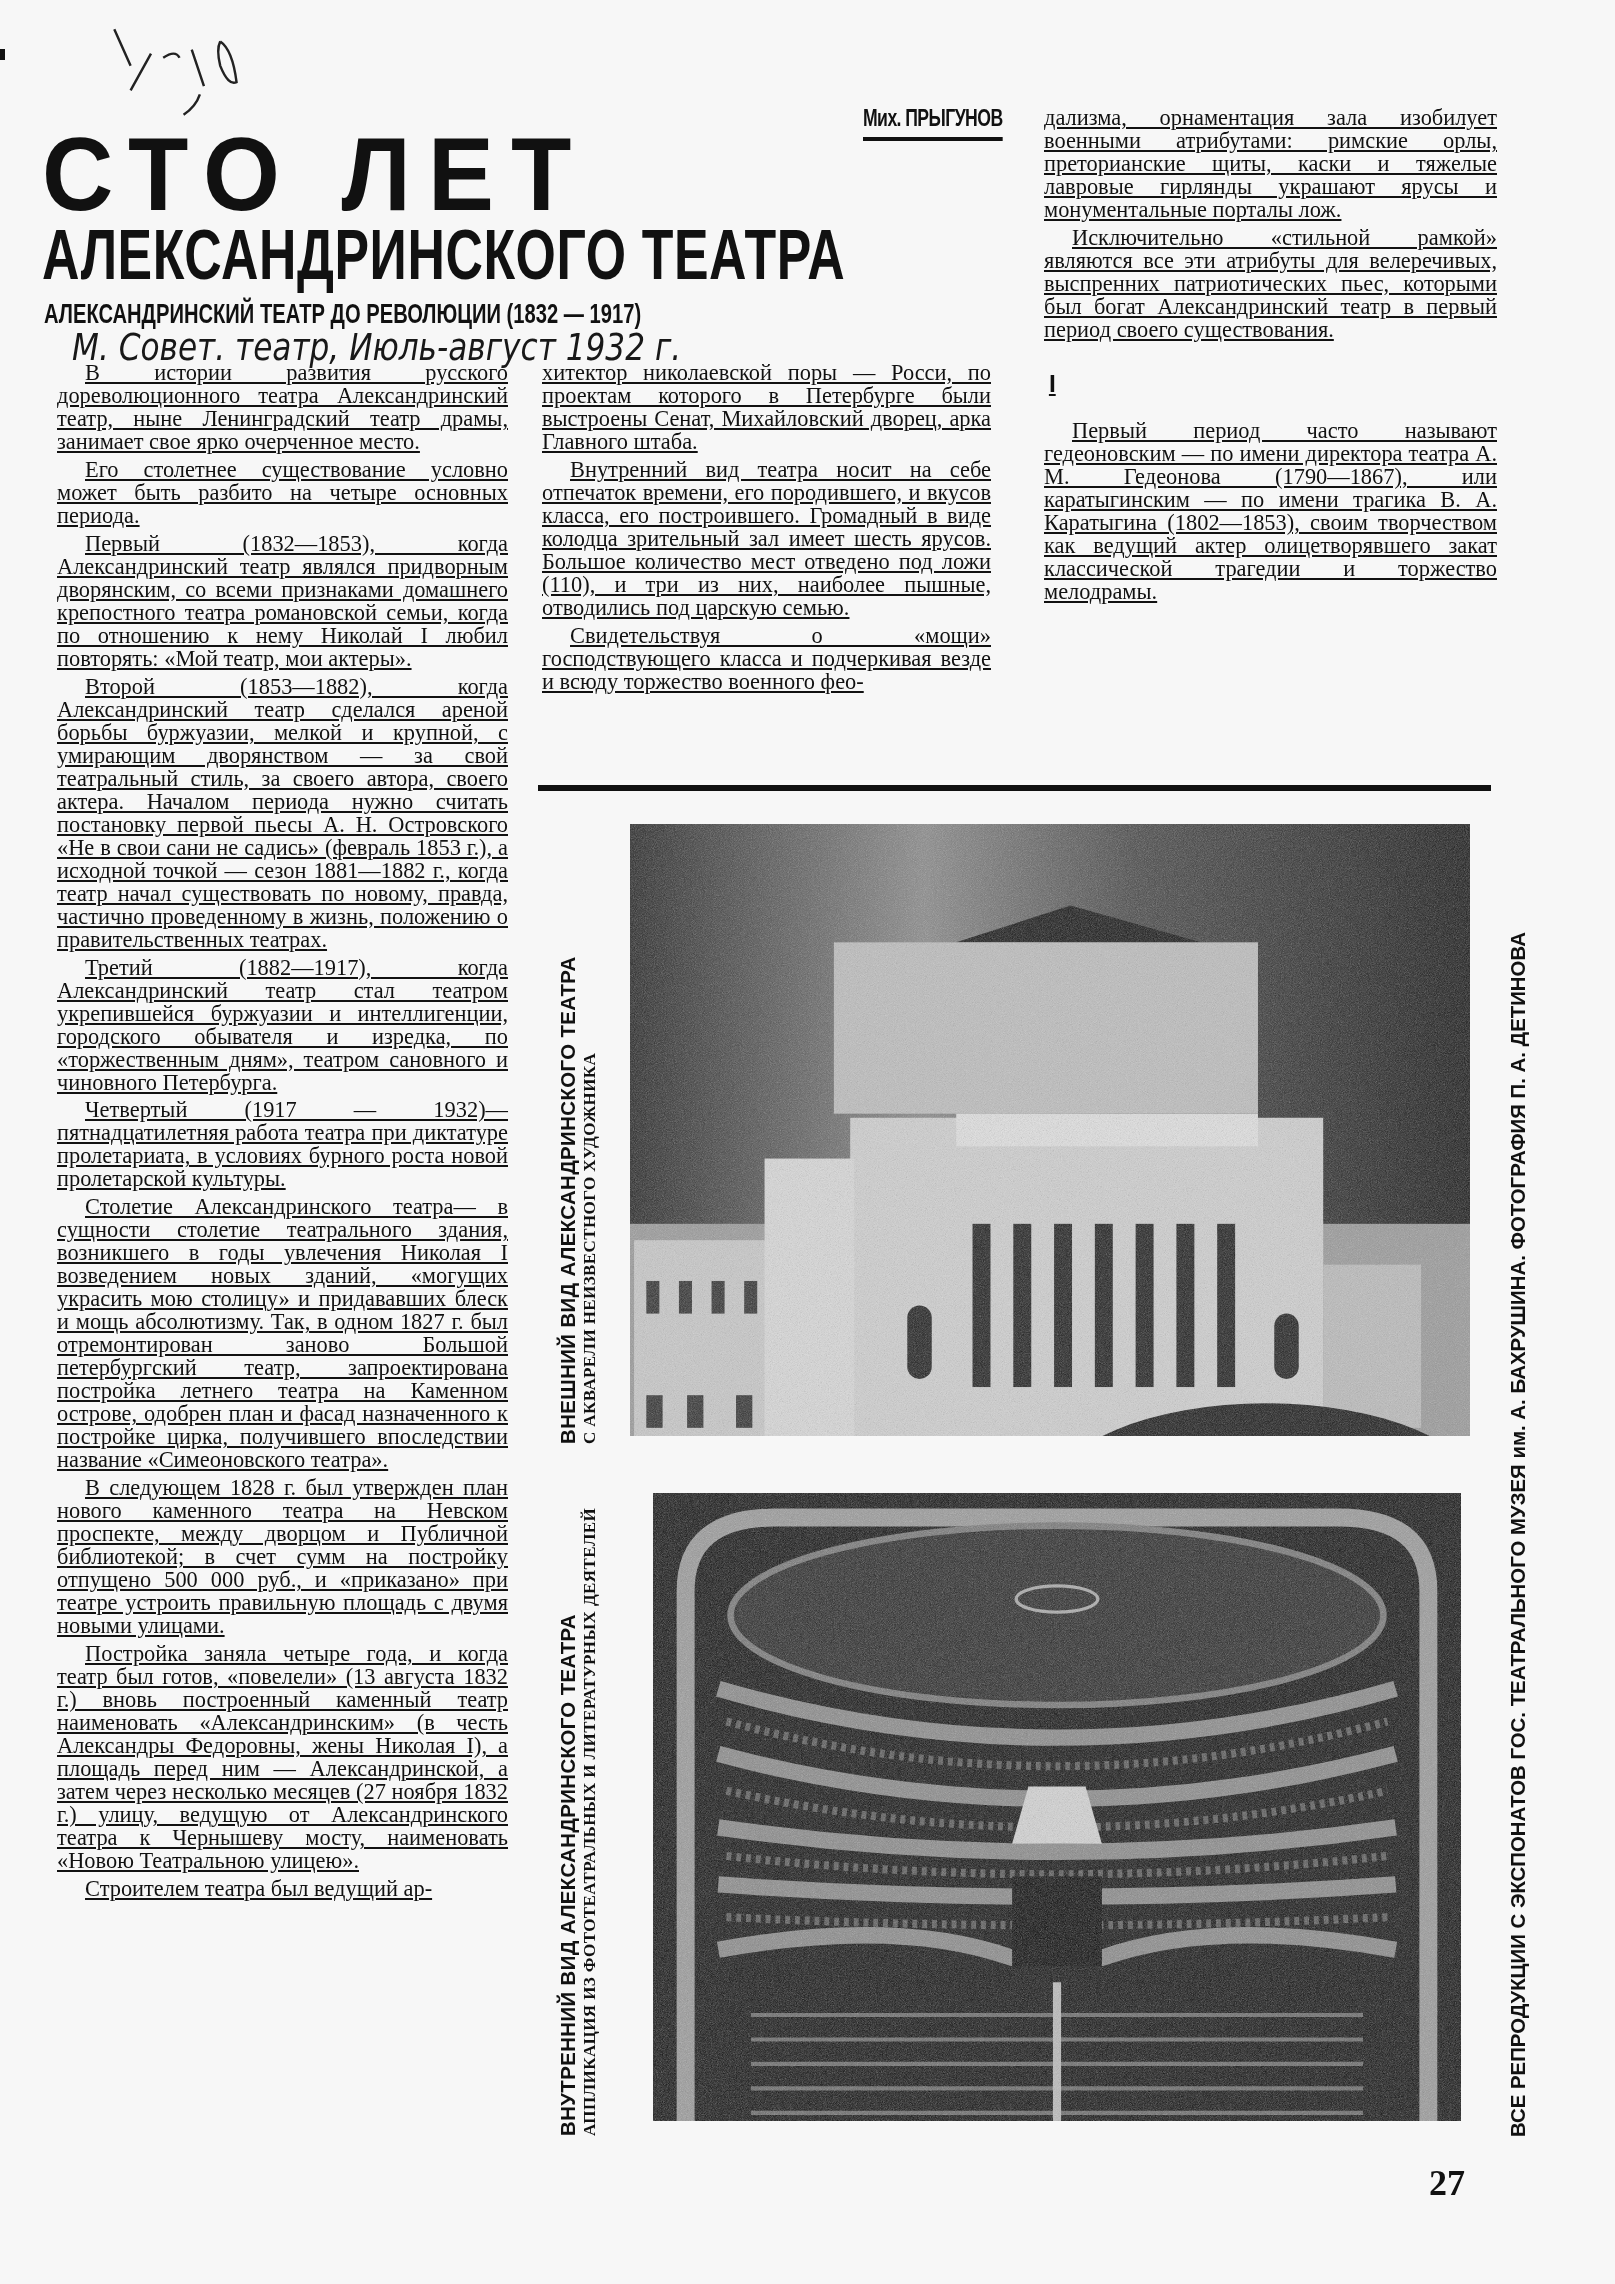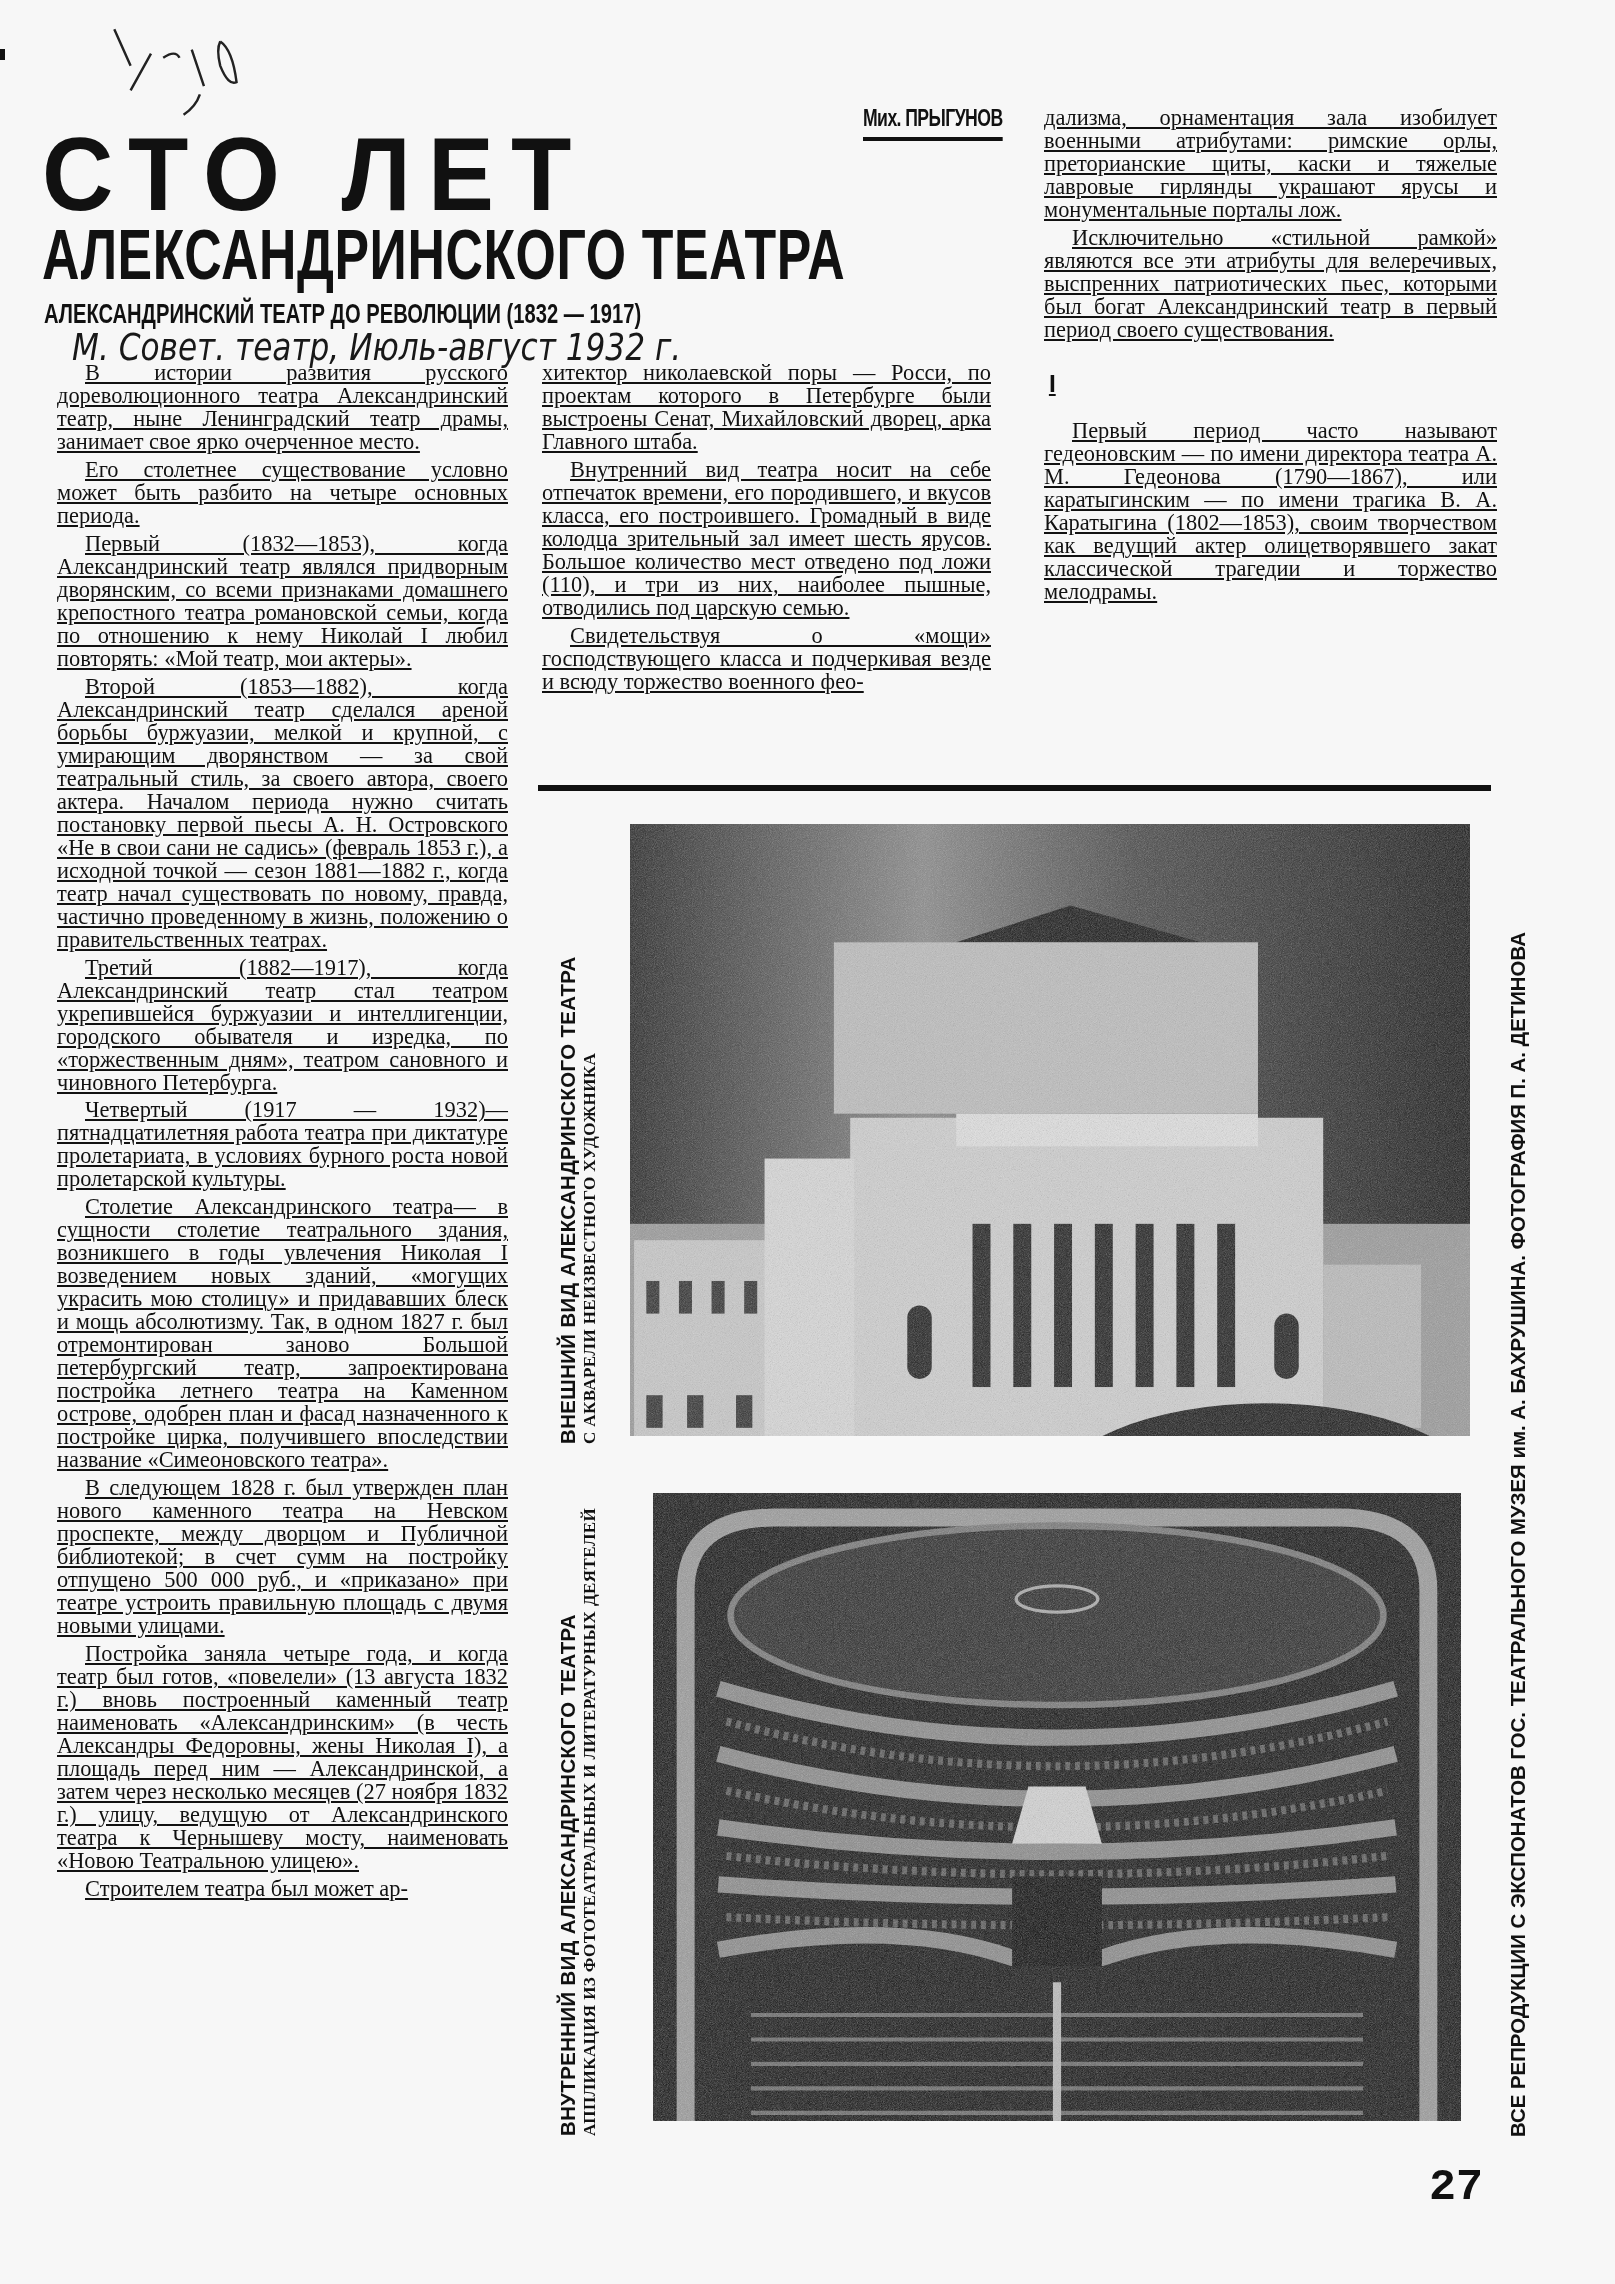--- a/index.html
+++ b/index.html
@@ -21,21 +21,21 @@
   .rule{left:538px;top:785px;width:953px;height:5.7px;background:#111;}
   .photo{position:absolute;background:#222;overflow:hidden;}
   .photo1{left:630px;top:824px;width:840px;height:612px;}
   .photo2{left:653px;top:1493px;width:808px;height:628px;}
   .vcap{position:absolute;transform-origin:left top;transform:rotate(-90deg);white-space:nowrap;font-family:"Liberation Sans","DejaVu Sans",sans-serif;}
   .vcap .main{font-size:20.4px;font-weight:bold;letter-spacing:0.4px;}
   .vcap .sub{font-family:"Liberation Serif","DejaVu Serif",serif;font-size:17px;font-weight:bold;letter-spacing:0.4px;}
   .cap1{left:557px;top:1444px;}
   .cap2{left:557px;top:2136px;}
   .cap3{left:1507px;top:2137px;font-size:20.4px;font-weight:bold;}
-  .pagenum{left:1429px;top:2162px;font-family:Liberation Mono, monospace;font-weight:900;font-size:45px;}
+  .pagenum{left:1429px;top:2162px;font-family:Liberation Serif, serif;font-weight:900;font-size:36px;}
 </style>
 </head>
 <body>
 
 <svg class="abs scrawl" viewBox="0 0 200 120">
   <path d="M20 5 L40 50 M65 35 L40 80 M80 40 Q95 30 100 40 M115 30 L130 75 M105 110 Q120 100 125 85 M150 20 Q165 30 170 70 Q160 75 150 50 Q145 30 150 20" stroke="#222" stroke-width="3" fill="none"></path>
 </svg>
 <div class="abs" style="left:0;top:49px;width:4.9px;height:11.4px;background:#111;"></div>
 
 <div class="abs author">Мих. ПРЫГУНОВ</div>
@@ -47,21 +47,21 @@
 <div class="col col1">
   <p>В истории развития русского дореволюционного театра Александринский театр, ныне Ленинградский театр драмы, занимает свое ярко очерченное место.</p>
   <p>Его столетнее существование условно может быть разбито на четыре основных периода.</p>
   <p>Первый (1832—1853), когда Александринский театр являлся придворным дворянским, со всеми признаками домашнего крепостного театра романовской семьи, когда по отношению к нему Николай I любил повторять: «Мой театр, мои актеры».</p>
   <p>Второй (1853—1882), когда Александринский театр сделался ареной борьбы буржуазии, мелкой и крупной, с умирающим дворянством — за свой театральный стиль, за своего автора, своего актера. Началом периода нужно считать постановку первой пьесы А. Н. Островского «Не в свои сани не садись» (февраль 1853 г.), а исходной точкой — сезон 1881—1882 г., когда театр начал существовать по новому, правда, частично проведенному в жизнь, положению о правительственных театрах.</p>
   <p>Третий (1882—1917), когда Александринский театр стал театром укрепившейся буржуазии и интеллигенции, городского обывателя и изредка, по «торжественным дням», театром сановного и чиновного Петербурга.</p>
   <p>Четвертый (1917 — 1932)—пятнадцатилетняя работа театра при диктатуре пролетариата, в условиях бурного роста новой пролетарской культуры.</p>
   <p>Столетие Александринского театра— в сущности столетие театрального здания, возникшего в годы увлечения Николая I возведением новых зданий, «могущих украсить мою столицу» и придававших блеск и мощь абсолютизму. Так, в одном 1827 г. был отремонтирован заново Большой петербургский театр, запроектирована постройка летнего театра на Каменном острове, одобрен план и фасад назначенного к постройке цирка, получившего впоследствии название «Симеоновского театра».</p>
   <p>В следующем 1828 г. был утвержден план нового каменного театра на Невском проспекте, между дворцом и Публичной библиотекой; в счет сумм на постройку отпущено 500 000 руб., и «приказано» при театре устроить правильную площадь с двумя новыми улицами.</p>
   <p>Постройка заняла четыре года, и когда театр был готов, «повелели» (13 августа 1832 г.) вновь построенный каменный театр наименовать «Александринским» (в честь Александры Федоровны, жены Николая I), а площадь перед ним — Александринской, а затем через несколько месяцев (27 ноября 1832 г.) улицу, ведущую от Александринского театра к Чернышеву мосту, наименовать «Новою Театральною улицею».</p>
-  <p>Строителем театра был может ар-</p>
+  <p>Строителем театра был ведущий ар-</p>
 </div>
 
 <div class="col col2">
   <p class="noind">хитектор николаевской поры — Росси, по проектам которого в Петербурге были выстроены Сенат, Михайловский дворец, арка Главного штаба.</p>
   <p>Внутренний вид театра носит на себе отпечаток времени, его породившего, и вкусов класса, его построившего. Громадный в виде колодца зрительный зал имеет шесть ярусов. Большое количество мест отведено под ложи (110), и три из них, наиболее пышные, отводились под царскую семью.</p>
   <p>Свидетельствуя о «мощи» господствующего класса и подчеркивая везде и всюду торжество военного фео-</p>
 </div>
 
 <div class="col col3">
   <p class="noind">дализма, орнаментация зала изобилует военными атрибутами: римские орлы, преторианские щиты, каски и тяжелые лавровые гирлянды украшают ярусы и монументальные порталы лож.</p>

